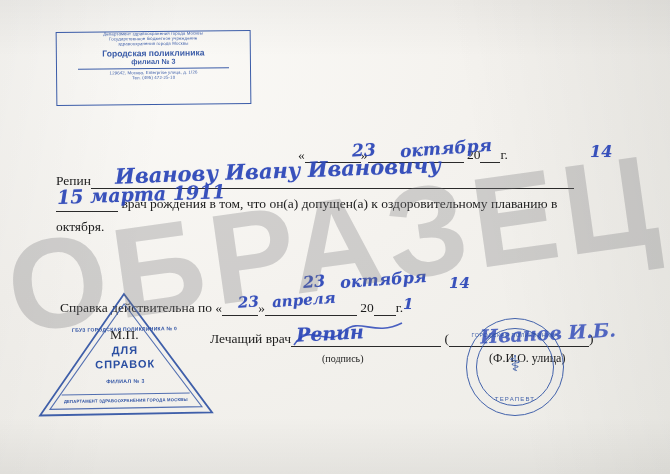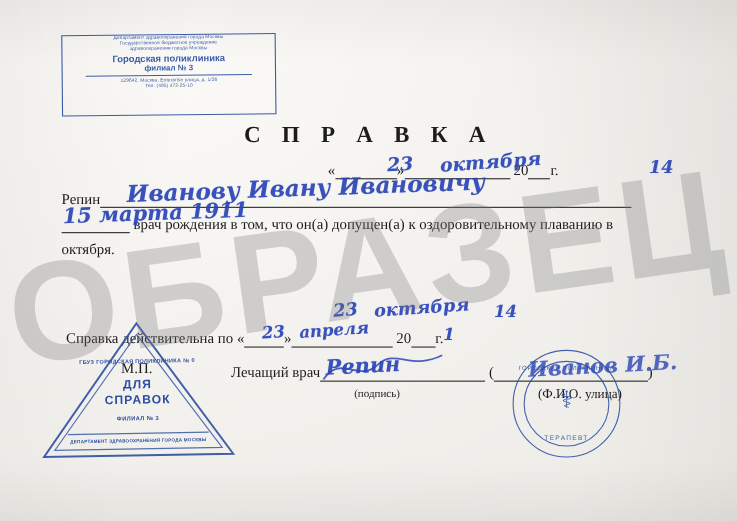--- a/index.html
+++ b/index.html
@@ -181,21 +181,20 @@
     <span class="l tiny">Департамент здравоохранения города Москвы</span>
     <span class="l tiny">Государственное бюджетное учреждение</span>
     <span class="l tiny">здравоохранения города Москвы</span>
     <span class="l big">Городская поликлиника</span>
     <span class="l mid">филиал № 3</span>
     <div class="rule"></div>
     <span class="l tiny">129642, Москва, Enterprise улица, д. 1/26</span>
     <span class="l tiny">Тел. (495) 472-25-10</span>
   </div>
 
-  <div id="title">С П Р А В К А</div>
 
   <div class="row" style="left:298px; top:146px;">
     <span>«</span><span class="u" style="width:56px;"></span><span>»</span><span class="u" style="width:96px;"></span>
     <span>20</span><span class="u" style="width:20px;"></span><span>г.</span>
   </div>
 
   <div class="row" style="left:56px; top:172px;">
     <span>Репин</span><span class="u" style="width:483px;"></span>
   </div>
 

